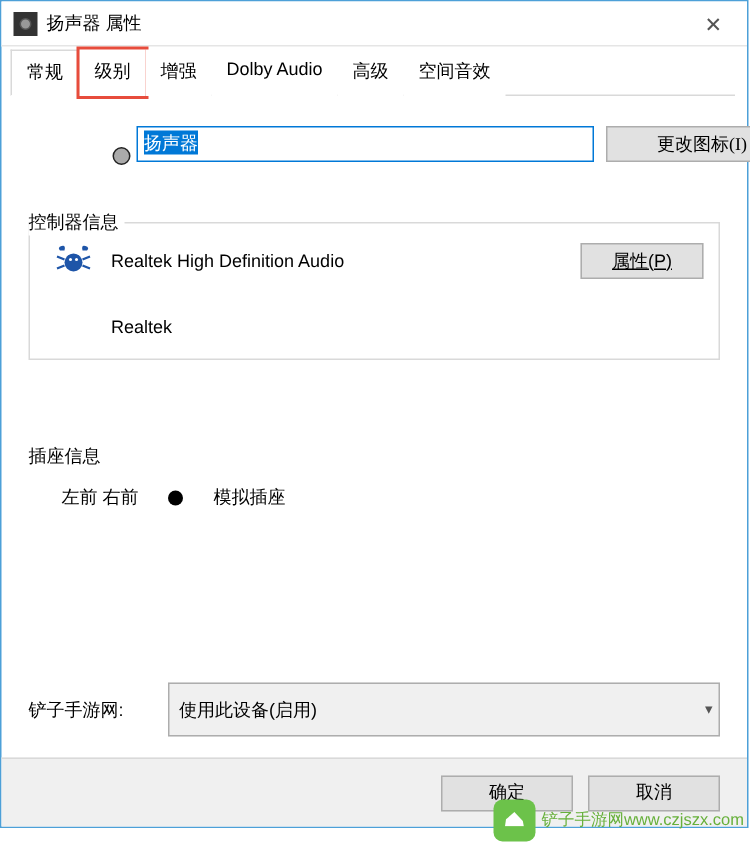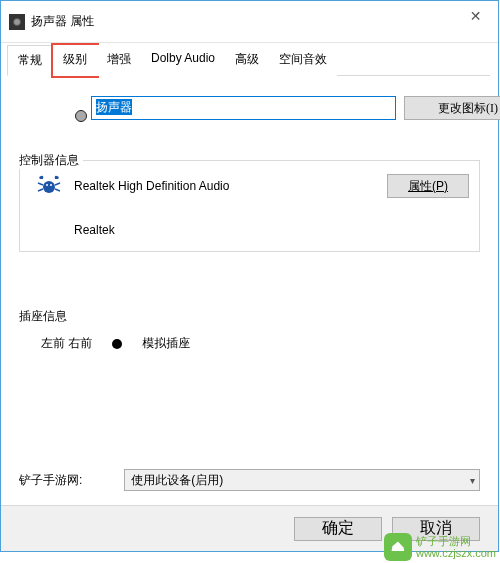--- a/index.html
+++ b/index.html
@@ -12,21 +12,21 @@
       position: relative;
     }
     .window {
       width: 499px;
       height: 552px;
       border: 1px solid #4da0d8;
       background: #fff;
       position: relative;
     }
     .titlebar {
-      height: 42px;
+      height: 30px;
       display: flex;
       align-items: center;
       padding-left: 8px;
       background: #fff;
       border-bottom: 1px solid #e5e5e5;
       position: relative;
     }
     .title-icon {
       width: 16px; height: 16px;
       background: #333;
@@ -187,29 +187,28 @@
     .usage-row {
       position: absolute;
       left: 18px; right: 18px;
       bottom: 60px;
       display: flex;
       align-items: center;
       gap: 30px;
     }
     .usage-select {
       flex: 1;
-      height: 22px;
+      height: 36px;
       border: 1px solid #adadad;
       display: flex;
       align-items: center;
       justify-content: space-between;
       padding: 0 4px 0 6px;
       background: #f0f0f0;
       cursor: pointer;
-      margin-left: 12px;
     }
     .chevron-down {
       font-size: 10px;
       color: #555;
     }
     .footer {
       position: absolute;
       bottom: 0; left: 0; right: 0;
       height: 46px;
       background: #f0f0f0;
@@ -218,21 +217,21 @@
       align-items: center;
       justify-content: flex-end;
       padding-right: 18px;
       gap: 10px;
     }
     .footer-btn {
       width: 88px; height: 24px;
       border: 1px solid #adadad;
       background: #e1e1e1;
       font-family: inherit;
-      font-size: 16px;
+      font-size: 12px;
       cursor: pointer;
     }
     .watermark {
       position: absolute;
       right: 4px;
       bottom: 2px;
       display: flex;
       align-items: center;
       gap: 4px;
       font-size: 11px;
@@ -245,21 +244,21 @@
       position: relative;
     }
     .wm-icon::after {
       content: "";
       position: absolute;
       left: 7px; top: 6px;
       width: 14px; height: 12px;
       background: #fff;
       clip-path: polygon(10% 60%, 50% 20%, 90% 70%, 95% 100%, 5% 100%);
     }
-    .wm-text { display: flex; flex-direction: column; line-height: 1.1; }
+    .wm-text { display: flex; flex-direction: row; line-height: 1.1; }
     .selected-text { background: #0078d7; color: #fff; padding: 1px 0; }
   </style>
 </head>
 <body>
 
 <div class="window">
   <div class="titlebar">
     <div class="title-icon"></div>
     <span class="title-text">扬声器 属性</span>
     <div class="close-btn">

